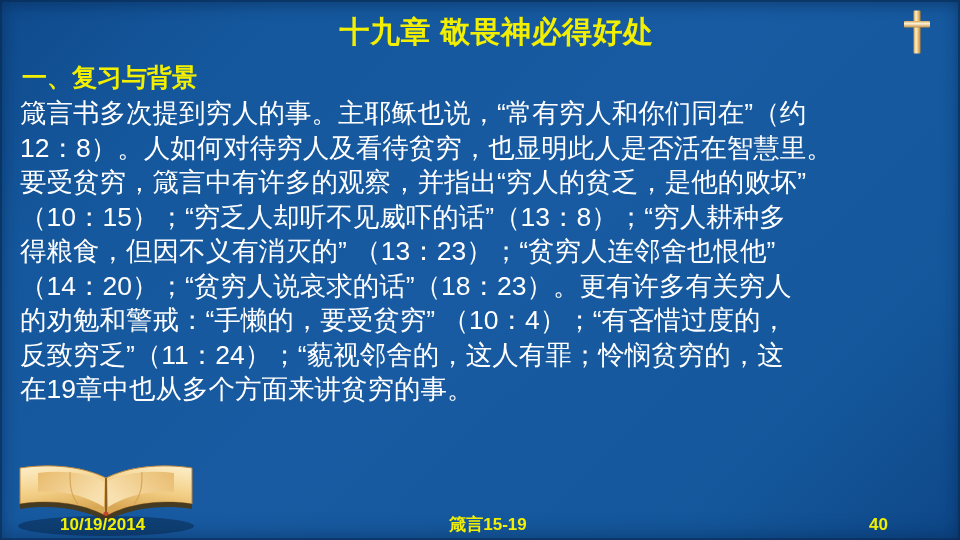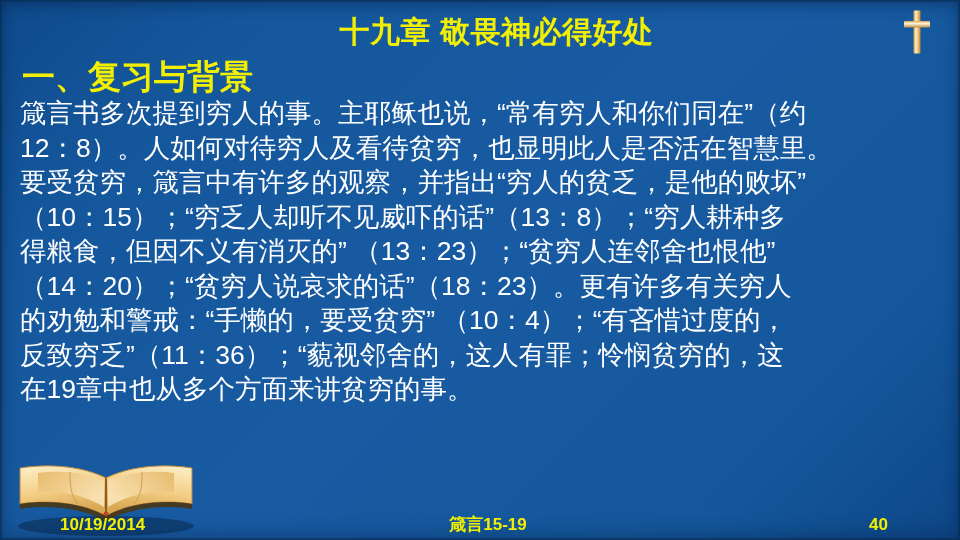--- a/index.html
+++ b/index.html
@@ -52,21 +52,21 @@
     width: 30px;
     height: 46px;
   }
 
   
   #section-heading {
     position: absolute;
     left: 22px;
     top: 60px;
     color: #f2f000;
-    font-size: 33px;
+    font-size: 25px;
     font-weight: bold;
     line-height: 34px;
     white-space: nowrap;
   }
 
   
   #body-text {
     position: absolute;
     left: 20px;
     top: 96px;
@@ -132,21 +132,21 @@
   <div id="section-heading">一、复习与背景</div>
 
   <div id="body-text">
     <span class="ln">箴言书多次提到穷人的事。主耶稣也说，“常有穷人和你们同在”（约</span>
     <span class="ln">12：8）。人如何对待穷人及看待贫穷，也显明此人是否活在智慧里。</span>
     <span class="ln">要受贫穷，箴言中有许多的观察，并指出“穷人的贫乏，是他的败坏”</span>
     <span class="ln">（10：15）；“穷乏人却听不见威吓的话”（13：8）；“穷人耕种多</span>
     <span class="ln">得粮食，但因不义有消灭的” （13：23）；“贫穷人连邻舍也恨他”</span>
     <span class="ln">（14：20）；“贫穷人说哀求的话”（18：23）。更有许多有关穷人</span>
     <span class="ln">的劝勉和警戒：“手懒的，要受贫穷” （10：4）；“有吝惜过度的，</span>
-    <span class="ln">反致穷乏”（11：36）；“藐视邻舍的，这人有罪；怜悯贫穷的，这</span>
+    <span class="ln">反致穷乏”（11：24）；“藐视邻舍的，这人有罪；怜悯贫穷的，这</span>
     <span class="ln">在19章中也从多个方面来讲贫穷的事。</span>
   </div>
 
   <svg id="bible" viewBox="0 0 200 86">
     <defs>
       <linearGradient id="pgL" x1="0" y1="0" x2="0.3" y2="1">
         <stop offset="0%" stop-color="#fdf0cc"></stop>
         <stop offset="55%" stop-color="#f3cf86"></stop>
         <stop offset="100%" stop-color="#d9a854"></stop>
       </linearGradient>

